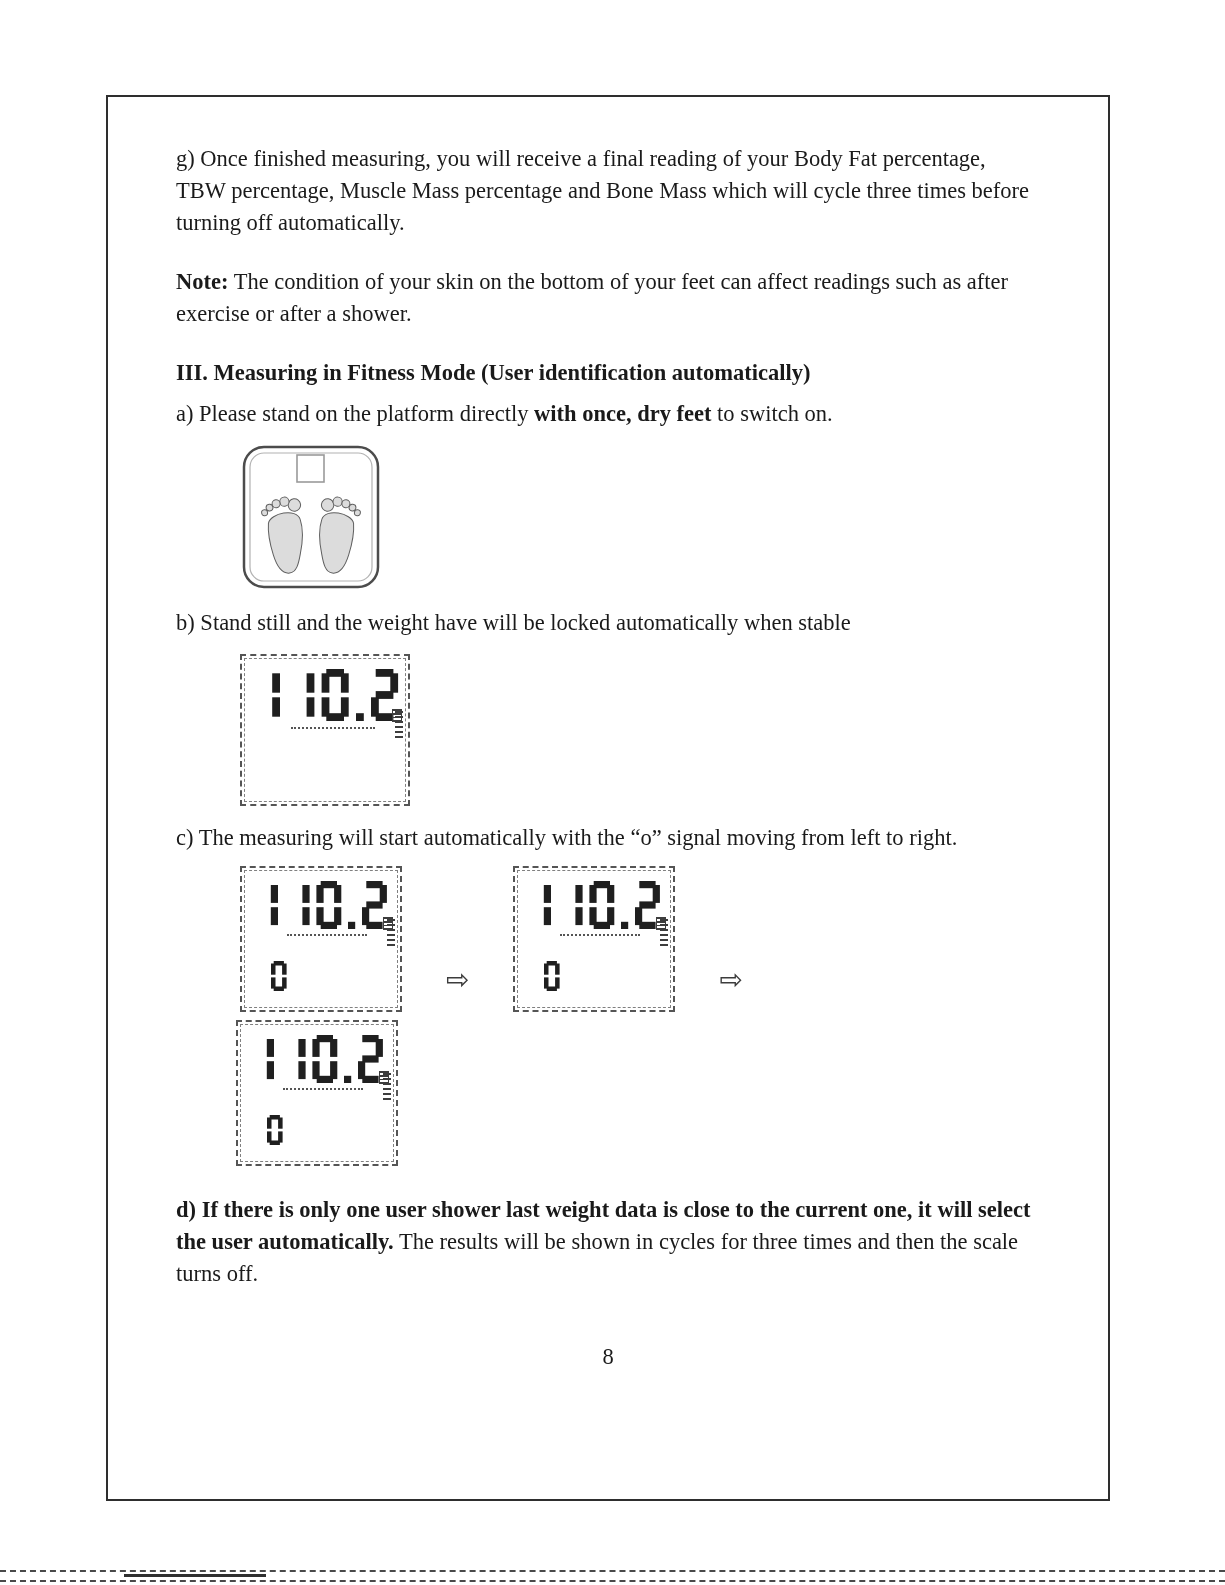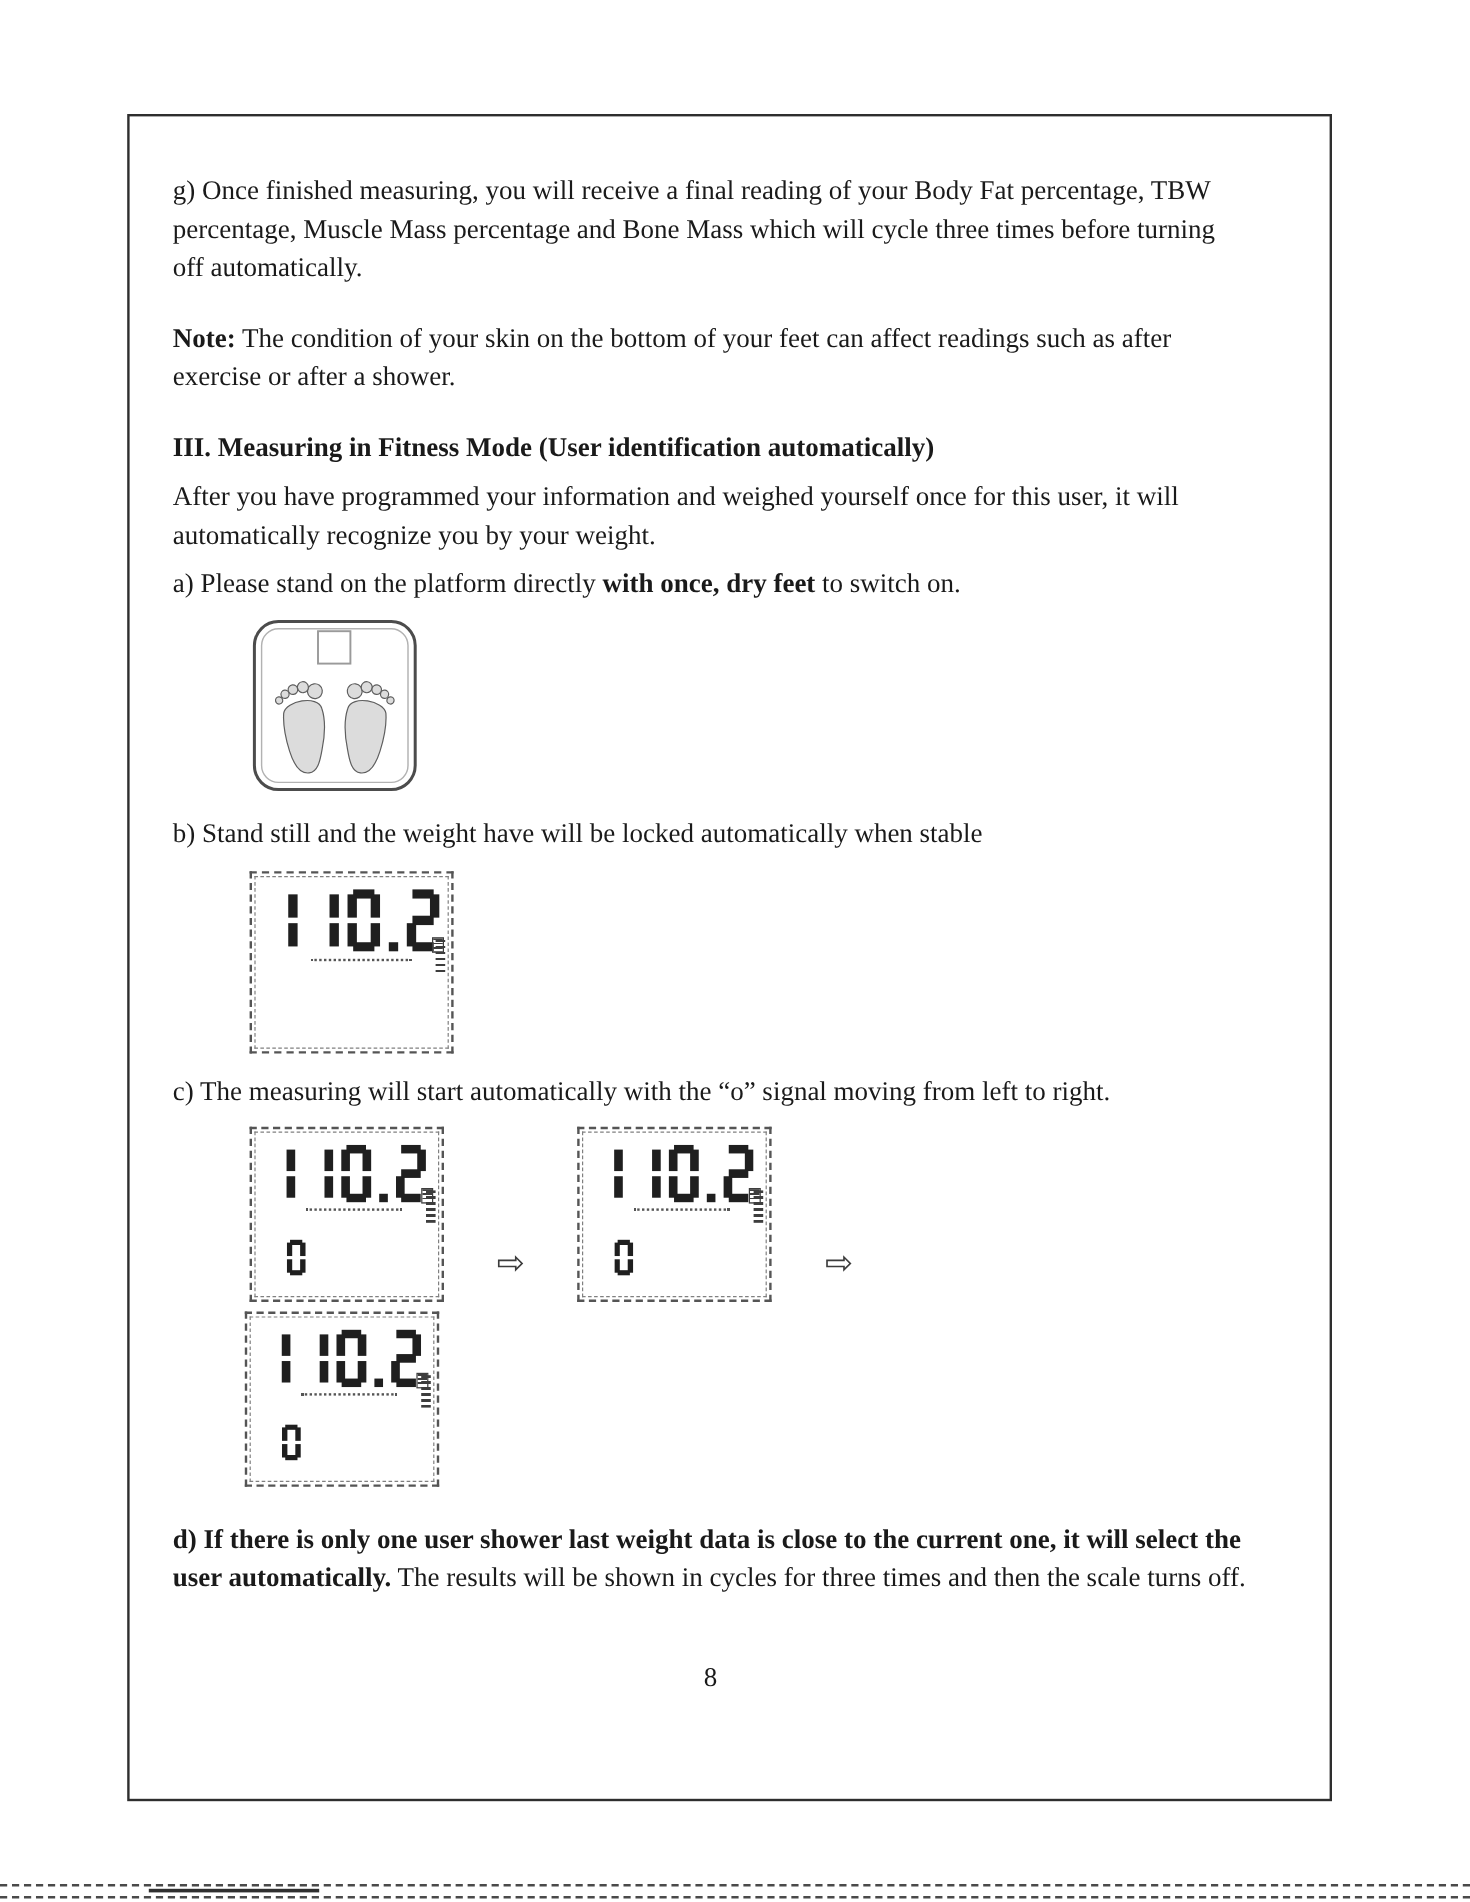--- a/index.html
+++ b/index.html
@@ -12,21 +12,21 @@
     position: relative;
     overflow: hidden;
   }
   .frame {
     position: absolute;
     left: 106px; top: 95px;
     width: 1004px; height: 1406px;
     border: 2px solid #2e2e2e;
     background: #ffffff;
   }
-  .content { padding: 46px 68px 0 36px; }
+  .content { padding: 46px 68px 0 68px; }
   p { margin: 0; font-size: 22.5px; line-height: 1.42; }
   .bold { font-weight: bold; text-align: right; }
   .mb-lg { margin-bottom: 27px; }
   .mb-md { margin-bottom: 13px; }
   .mb-sm { margin-bottom: 8px; }
   .heading { font-weight: bold; margin-bottom: 9px; }
 
   .figure { margin: 4px 0 12px 64px; }
 
   
@@ -96,21 +96,20 @@
 
 <div class="frame">
   <div class="content">
 
     <p class="mb-lg"><span>g) Once finished measuring, you will receive a final reading of your Body Fat percentage, TBW percentage, Muscle Mass percentage and Bone Mass which will cycle three times before turning off automatically.</span></p>
 
     <p class="mb-lg"><span class="bold">Note:</span><span> The condition of your skin on the bottom of your feet can affect readings such as after exercise or after a shower.</span></p>
 
     <p class="heading">III. Measuring in Fitness Mode (User identification automatically)</p>
 
-    <p class="mb-sm">After you have programmed your information and weighed yourself once for this user, it will automatically recognize you by your weight.</p>
 
     <p class="mb-md"><span>a) Please stand on the platform directly </span><span class="bold">with once, dry feet</span><span> to switch on.</span></p>
 
     <div class="figure">
       <svg width="142" height="148" viewBox="0 0 142 148" xmlns="http://www.w3.org/2000/svg">
         <rect x="4" y="4" width="134" height="140" rx="20" fill="#ffffff" stroke="#4c4c4c" stroke-width="2.5"></rect>
         <rect x="10" y="10" width="122" height="128" rx="14" fill="none" stroke="#b2b2b2" stroke-width="1.2"></rect>
         <rect x="57" y="12" width="27" height="27" fill="#ffffff" stroke="#9a9a9a" stroke-width="1.6"></rect>
         <g transform="rotate(-7 48 92)">
           <circle class="foot" cx="58" cy="63" r="6.2"></circle>

